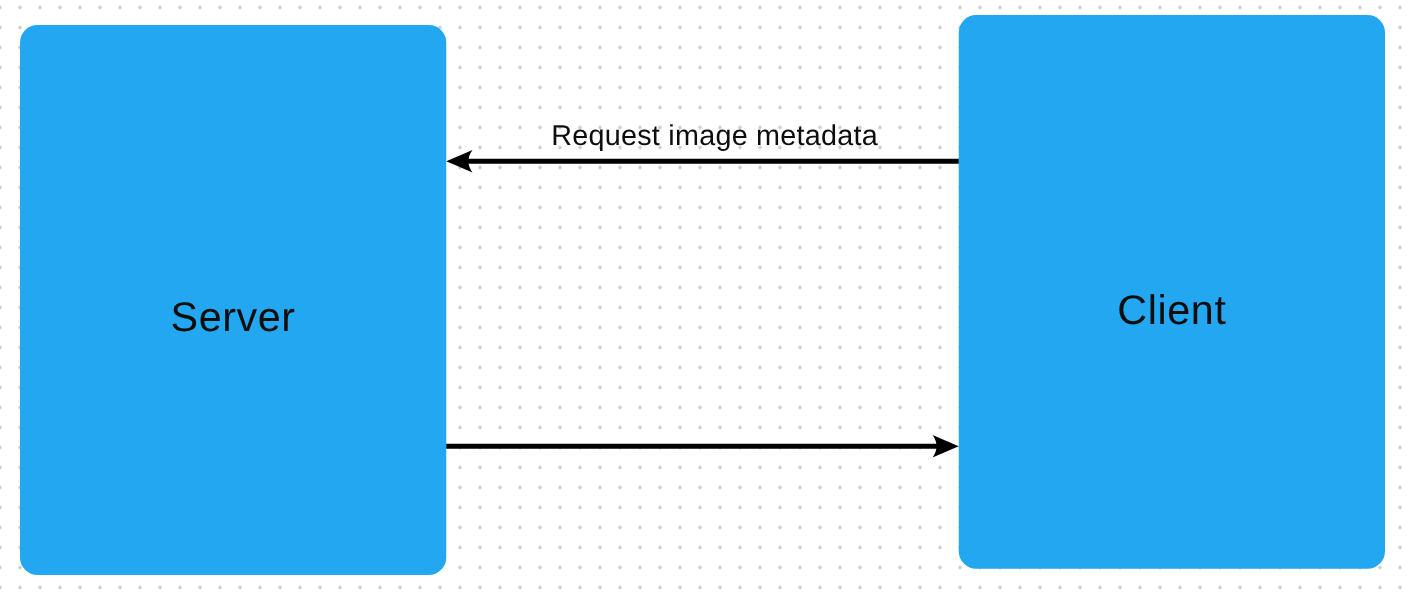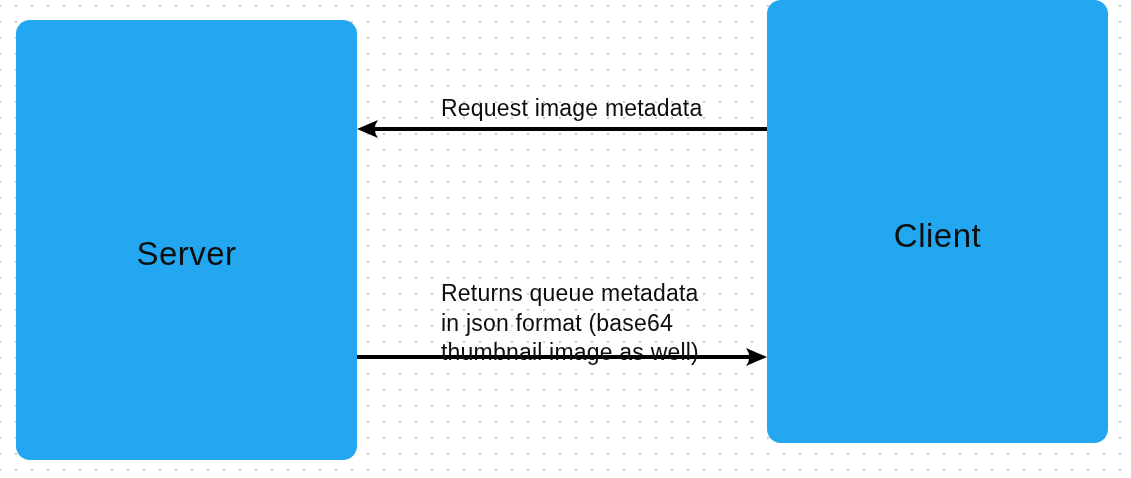--- a/index.html
+++ b/index.html
@@ -28,21 +28,21 @@
   .node {
     position: absolute;
     width: 341px;
     background: var(--node-fill);
     border-radius: 14px;
     display: flex;
     align-items: center;
     justify-content: center;
   }
   .node-server { left: 16px;  top: 20px; height: 440px; }
-  .node-client { left: 767px; top: 0; height: 443px; }
+  .node-client { left: 767px; top: 12px; height: 443px; }
   .node-label {
     font-size: 33px;
     font-weight: 400;
     color: var(--node-text);
     letter-spacing: 0.5px;
     user-select: none;
     margin-top: 28px;
   }
   .arrows {
     position: absolute;
@@ -83,19 +83,14 @@
       <path d="M 357 129 L 378 120 Q 371.5 129 378 138 Z"></path>
     </g>
     <g>
       <line x1="357" y1="357" x2="751" y2="357"></line>
       <path d="M 767 357 L 746 348 Q 752.5 357 746 366 Z"></path>
     </g>
   </svg>
 
   <div class="edge-label edge-label-request">Request image metadata</div>
 
-  <div class="edge-label edge-label-response">
-    <div>Returns queue metadata</div>
-    <div>in json format (base64</div>
-    <div>thumbnail image as well)</div>
-  </div>
 
 </div>
 
 </body></html>

